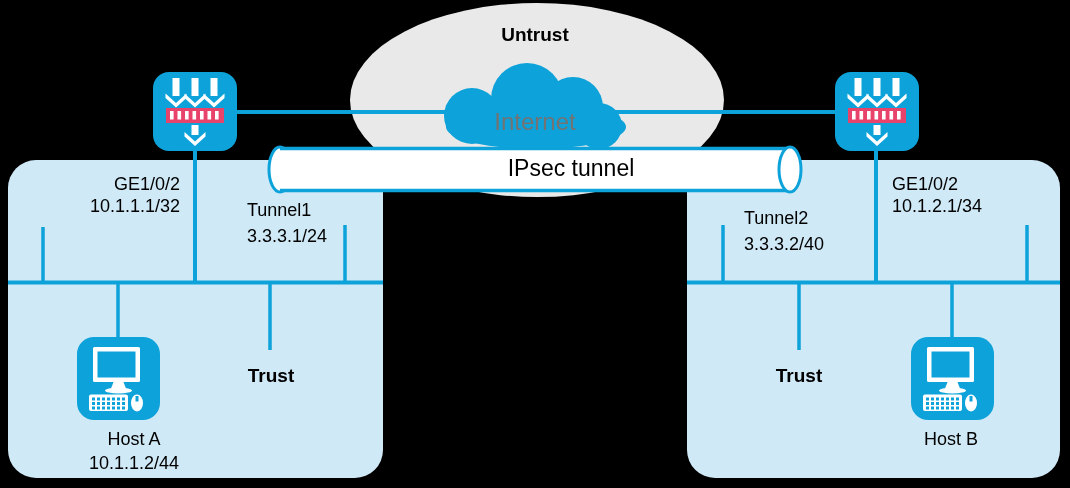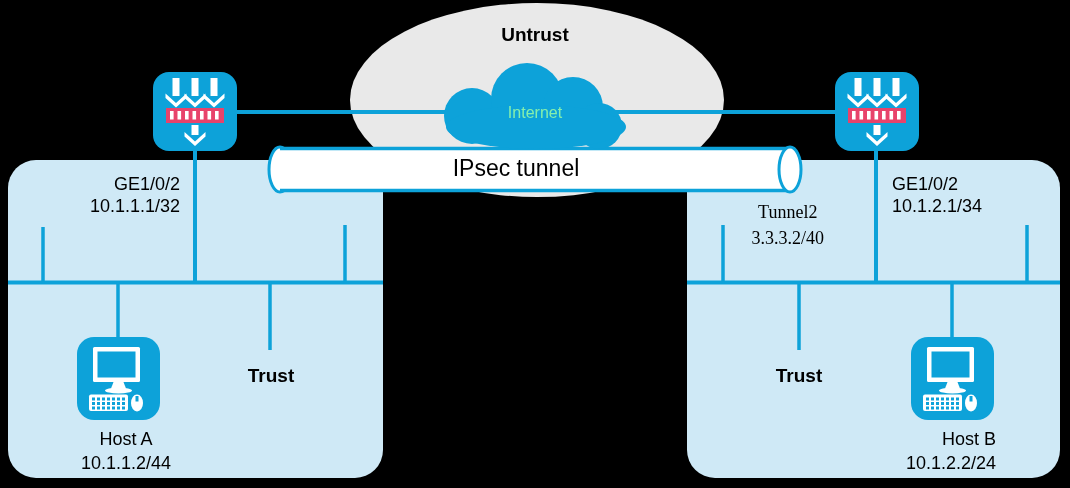--- a/index.html
+++ b/index.html
@@ -21,30 +21,30 @@
     color:var(--c-text);
   }
   .stage svg{position:absolute;left:0;top:0;}
   .lbl{
     position:absolute;
     font:18px/22px "Liberation Sans",sans-serif;
     color:var(--c-text);
     white-space:nowrap;
   }
   .lbl-untrust{top:25px;left:535px;transform:translateX(-50%);font-weight:bold;font-size:19px;line-height:20px;}
-  .lbl-internet{top:103px;left:535px;transform:translateX(-50%);color:#86efac;font-size:16px;line-height:20px;}
-  .lbl-ipsec{top:156px;left:516px;transform:translateX(-50%);font-size:23px;line-height:24px;text-align:center;}
+  .lbl-internet{top:112px;left:535px;transform:translateX(-50%);color:#737373;font-size:24px;line-height:20px;}
+  .lbl-ipsec{top:156px;left:571px;transform:translateX(-50%);font-size:23px;line-height:24px;text-align:center;}
   .lbl-ge-left{top:173px;right:890px;text-align:right;}
   .lbl-tun-left{top:197px;left:247px;line-height:26px;}
-  .lbl-tun-right{top:199px;right:246px;text-align:center;line-height:26px;font-family:Liberation Serif, serif;}
+  .lbl-tun-right{top:205px;right:246px;text-align:left;line-height:26px;}
   .lbl-ge-right{top:173px;left:892px;}
   .lbl-trust-left{top:366px;left:271px;transform:translateX(-50%);font-weight:bold;font-size:19px;line-height:20px;}
   .lbl-trust-right{top:366px;left:799px;transform:translateX(-50%);font-weight:bold;font-size:19px;line-height:20px;}
-  .lbl-host-a{top:427px;left:126px;transform:translateX(-50%);text-align:center;line-height:24px;}
-  .lbl-host-b{top:427px;left:951px;transform:translateX(-50%);text-align:right;line-height:24px;}
+  .lbl-host-a{top:427px;left:134px;transform:translateX(-50%);text-align:center;line-height:24px;}
+  .lbl-host-b{top:427px;left:951px;transform:translateX(-50%);text-align:left;line-height:24px;}
 </style>
 </head>
 <body>
 
 <div class="stage">
 
   <svg width="1070" height="488" viewBox="0 0 1070 488">
 
     <ellipse cx="537" cy="100" rx="187" ry="97" fill="var(--c-gray)"></ellipse>
 
@@ -206,20 +206,24 @@
 
   <div class="lbl lbl-untrust">Untrust</div>
   <div class="lbl lbl-internet">Internet</div>
   <div class="lbl lbl-ipsec">IPsec tunnel</div>
 
   <div class="lbl lbl-ge-left">
     <div>GE1/0/2</div>
     <div>10.1.1.1/32</div>
   </div>
 
+  <div class="lbl lbl-tun-left">
+    <div>Tunnel1</div>
+    <div>3.3.3.1/24</div>
+  </div>
 
   <div class="lbl lbl-tun-right">
     <div>Tunnel2</div>
     <div>3.3.3.2/40</div>
   </div>
 
   <div class="lbl lbl-ge-right">
     <div>GE1/0/2</div>
     <div>10.1.2.1/34</div>
   </div>
@@ -227,16 +231,15 @@
   <div class="lbl lbl-trust-left">Trust</div>
   <div class="lbl lbl-trust-right">Trust</div>
 
   <div class="lbl lbl-host-a">
     <div>Host A</div>
     <div>10.1.1.2/44</div>
   </div>
 
   <div class="lbl lbl-host-b">
     <div>Host B</div>
-    <div>10.1.2.2/24</div>
   </div>
 
 </div>
 
 </body></html>

